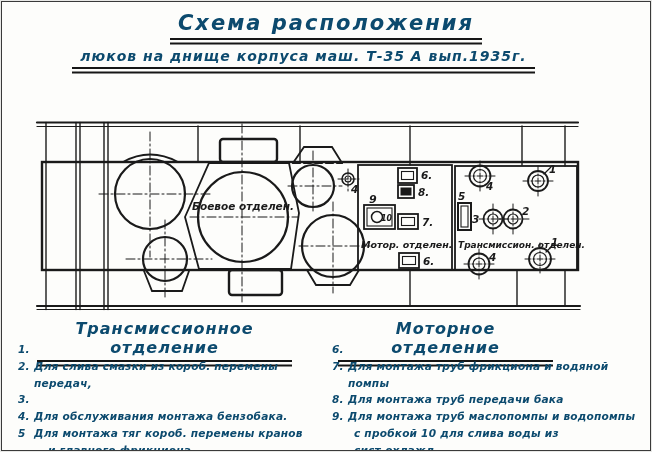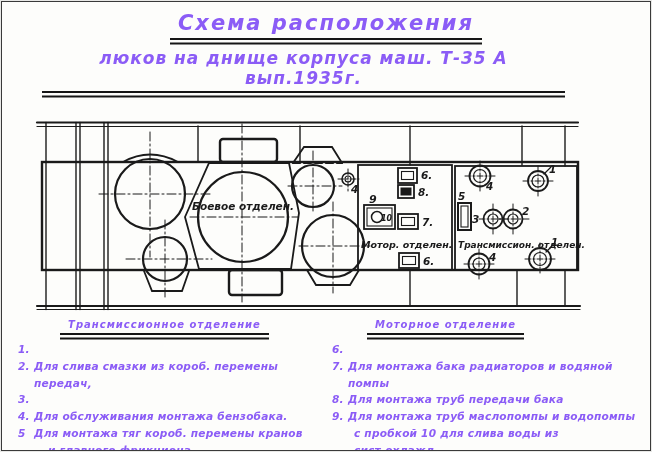--- a/index.html
+++ b/index.html
@@ -1,32 +1,32 @@
 <!DOCTYPE html>
 <html><head>
 <meta charset="utf-8">
 <style>
   html,body{margin:0;padding:0;background:#e8e8e6;}
   .page{
     position:relative;width:648px;height:448px;margin:1px;
     background:#fdfdfb;border:1px solid #3a3a3a;overflow:hidden;
     font-family:"DejaVu Sans",sans-serif;color:#1a1a1a;
   }
-  .hand{font-style:italic;font-weight:bold;color:#8b5cf6;}
+  .hand{font-style:italic;font-weight:bold;color:#0c4a6e;}
   .u2{
     display:inline-block;padding:0 8px 3px;border-bottom:2px solid #161616;
     box-shadow:0 2.5px 0 0 #fdfdfb, 0 4.5px 0 0 #161616;
   }
   .t1{position:absolute;top:9px;left:0;right:0;text-align:center;
       font-size:21px;letter-spacing:2px;}
   .t2{position:absolute;top:46px;left:40px;right:85px;text-align:center;
-      font-size:17px;letter-spacing:1px;font-style:italic;}
+      font-size:14px;letter-spacing:1px;font-style:italic;}
   svg{position:absolute;top:0;left:0;}
   .svgt{font-family:"DejaVu Sans",sans-serif;font-style:italic;font-weight:bold;fill:#1a1a1a;}
-  .lh{position:absolute;text-align:center;font-size:10px;letter-spacing:1px;}
+  .lh{position:absolute;text-align:center;font-size:16px;letter-spacing:1px;}
   .lh-left{top:317px;left:35px;width:255px;}
   .lh-right{top:317px;left:336px;width:215px;}
   .lgl{position:absolute;top:339px;font-size:10.6px;letter-spacing:.2px;line-height:16.8px;}
   .lgl-left{left:16px;width:305px;}
   .lgl-right{left:330px;width:305px;}
   .lg-row{display:flex;}
   .lg-num{width:16px;flex:none;}
   .lg-line2{margin-left:30px;}
   .lgl-right .lg-line2{margin-left:22px;}
 </style>
@@ -246,21 +246,21 @@
 
   <div class="lh lh-right hand">
     <span class="u2">Моторное отделение</span>
   </div>
   <div class="lgl lgl-right hand">
     <div class="lg-row">
       <span class="lg-num">6.</span>
     </div>
     <div class="lg-row">
       <span class="lg-num">7.</span>
-      <span>Для монтажа бака радиаторов и водяной помпы</span>
+      <span>Для монтажа труб фрикциона и водяной помпы</span>
     </div>
     <div class="lg-row">
       <span class="lg-num">8.</span>
       <span>Для монтажа труб передачи бака</span>
     </div>
     <div class="lg-row">
       <span class="lg-num">9.</span>
       <span>Для монтажа труб маслопомпы и водопомпы</span>
     </div>
     <div class="lg-line2">с пробкой 10  для слива воды из сист.охлажд.</div>

